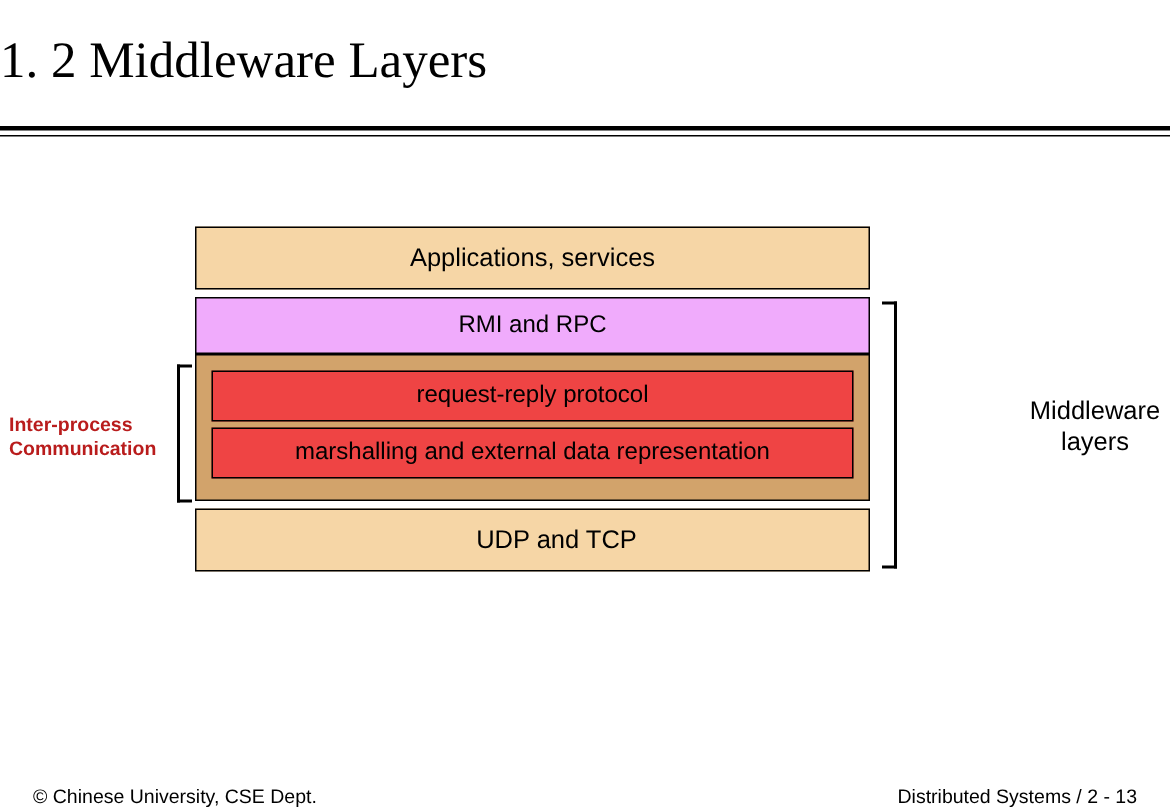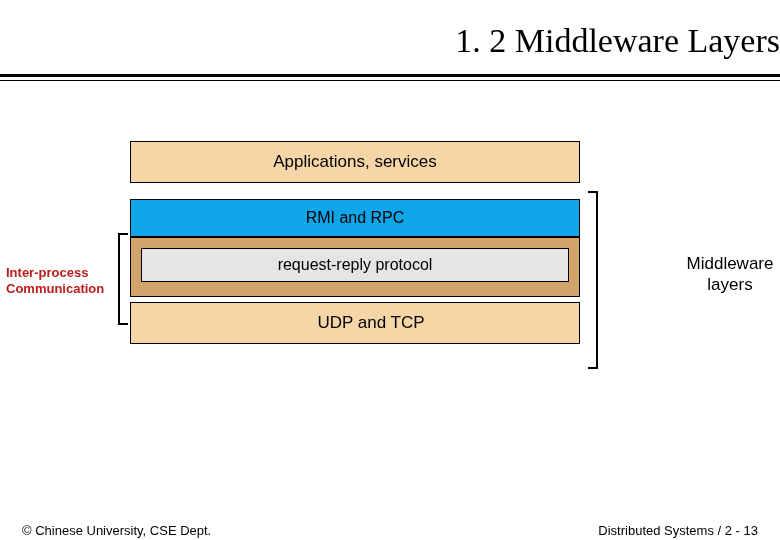--- a/index.html
+++ b/index.html
@@ -5,26 +5,26 @@
   * { box-sizing: border-box; margin: 0; padding: 0; }
   body {
     width: 780px;
     height: 540px;
     background: white;
     font-family: Arial, Helvetica, sans-serif;
     position: relative;
     overflow: hidden;
   }
   .title {
-    text-align: right;
+    text-align: left;
     font-family: "Times New Roman", Times, serif;
     font-size: 34px;
     font-weight: normal;
     margin-top: 22px;
-    margin-bottom: 14px;
+    margin-bottom: 24px;
     color: #000;
   }
   .rule-group {
     width: 100%;
     margin-bottom: 60px;
   }
   .rule-thick {
     height: 3px;
     background: #000;
     width: 100%;
@@ -70,46 +70,46 @@
   .row-light {
     width: 450px;
     height: 42px;
     background: #f6d6a6;
     border: 1px solid #000;
     display: flex;
     align-items: center;
     justify-content: center;
     font-size: 17px;
     color: #000;
-    margin-bottom: 16px;
+    margin-bottom: 5px;
   }
   .row-light-bottom { margin-top: 5px; padding-left: 32px; }
   .block-middle-outer {
     width: 450px;
     height: 38px;
-    background: #0ea5e9;
+    background: #f0abfc;
     border: 1px solid #000;
     display: flex;
     align-items: center;
     justify-content: center;
     font-size: 16px;
     color: #000;
     position: relative;
   }
   .block-dark {
     width: 450px;
     background: #d2a36b;
     border: 1px solid #000;
     padding: 6px 0 10px 0;
     position: relative;
   }
   .inner-row {
     height: 34px;
     margin: 4px 10px;
-    background: #e5e5e5;
+    background: #ef4444;
     border: 1px solid #000;
     display: flex;
     align-items: center;
     justify-content: center;
     font-size: 16px;
     color: #000;
   }
   
   .bracket-left {
     position: absolute;
@@ -157,20 +157,21 @@
 
   <div class="left-label">Inter-process Communication</div>
 
   <div class="bracket-left"></div>
 
   <div class="stack">
     <div class="row-light">Applications, services</div>
     <div class="block-middle-outer">RMI and RPC</div>
     <div class="block-dark">
       <div class="inner-row">request-reply protocol</div>
+      <div class="inner-row">marshalling and external data representation</div>
     </div>
     <div class="row-light row-light-bottom">UDP and TCP</div>
   </div>
 
   <div class="bracket-right"></div>
 
   <div class="right-label">Middleware layers</div>
 
 </div>
 

